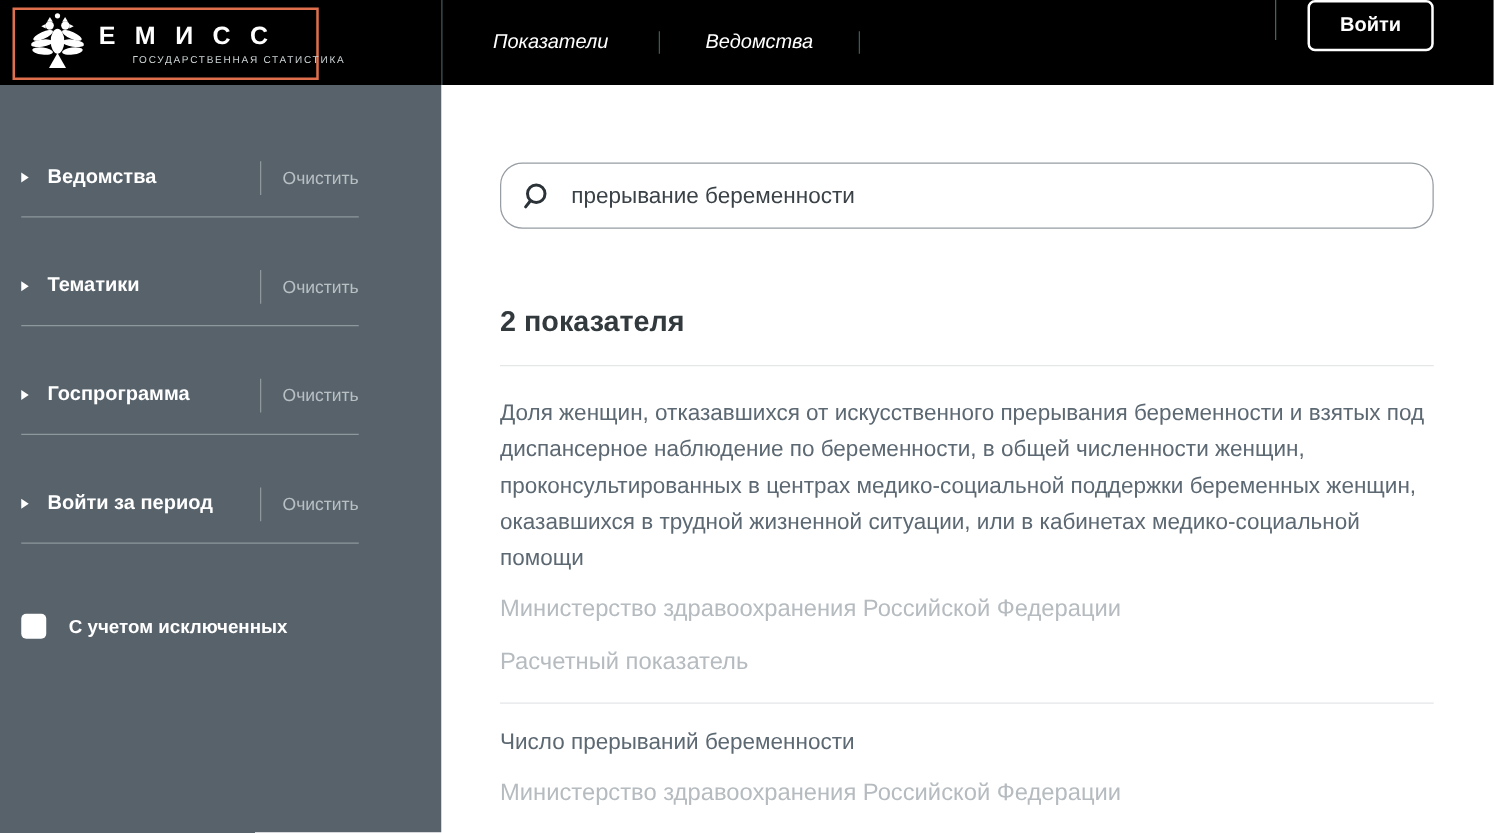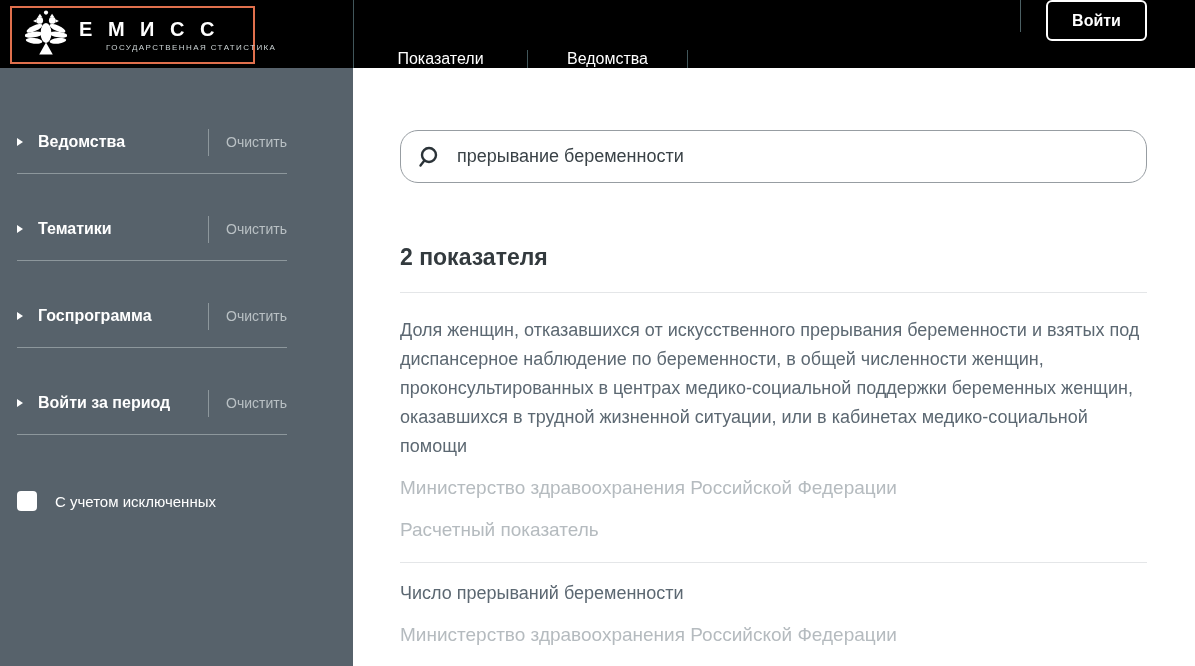--- a/index.html
+++ b/index.html
@@ -46,21 +46,21 @@
   }
   .logo-sub {
     color: #cdd5d6;
     font-size: 8px;
     font-weight: normal;
     letter-spacing: 1.4px;
     margin-top: 3px;
     white-space: nowrap;
     margin-left: 27px;
   }
-  .nav { display: flex; align-items: flex-end; border-left: 1px solid #41565a; }
+  .nav { display: flex; align-items: center; border-left: 1px solid #41565a; font-style: italic; }
   .nav-item {
     display: flex;
     align-items: center;
     justify-content: center;
     color: #ffffff;
     font-size: 16px;
     border-right: 1px solid #41565a;
     cursor: pointer;
   }
   .nav-item.w1 { width: 174px; }
@@ -107,21 +107,21 @@
   .f-div { height: 1px; background: #8d979c; margin-top: 21px; }
   .sect-gap { margin-top: 45px; }
   .chk-row { display: flex; align-items: center; margin: 56px 0 0 17px; cursor: pointer; }
   .chk {
     width: 20px; height: 20px;
     background: #ffffff;
     border-radius: 4px;
     margin-right: 18px;
     flex: none;
   }
-  .chk-label { color: #ffffff; font-size: 15px; font-weight: 400; }
+  .chk-label { color: #ffffff; font-size: 15px; font-weight: 700; }
 
   
   .main { flex: 1; padding: 62px 48px 0 47px; overflow: hidden; }
   .search-box {
     height: 53px;
     border: 1px solid #979da2;
     border-radius: 18px;
     display: flex;
     align-items: center;
     padding: 0 17px;

